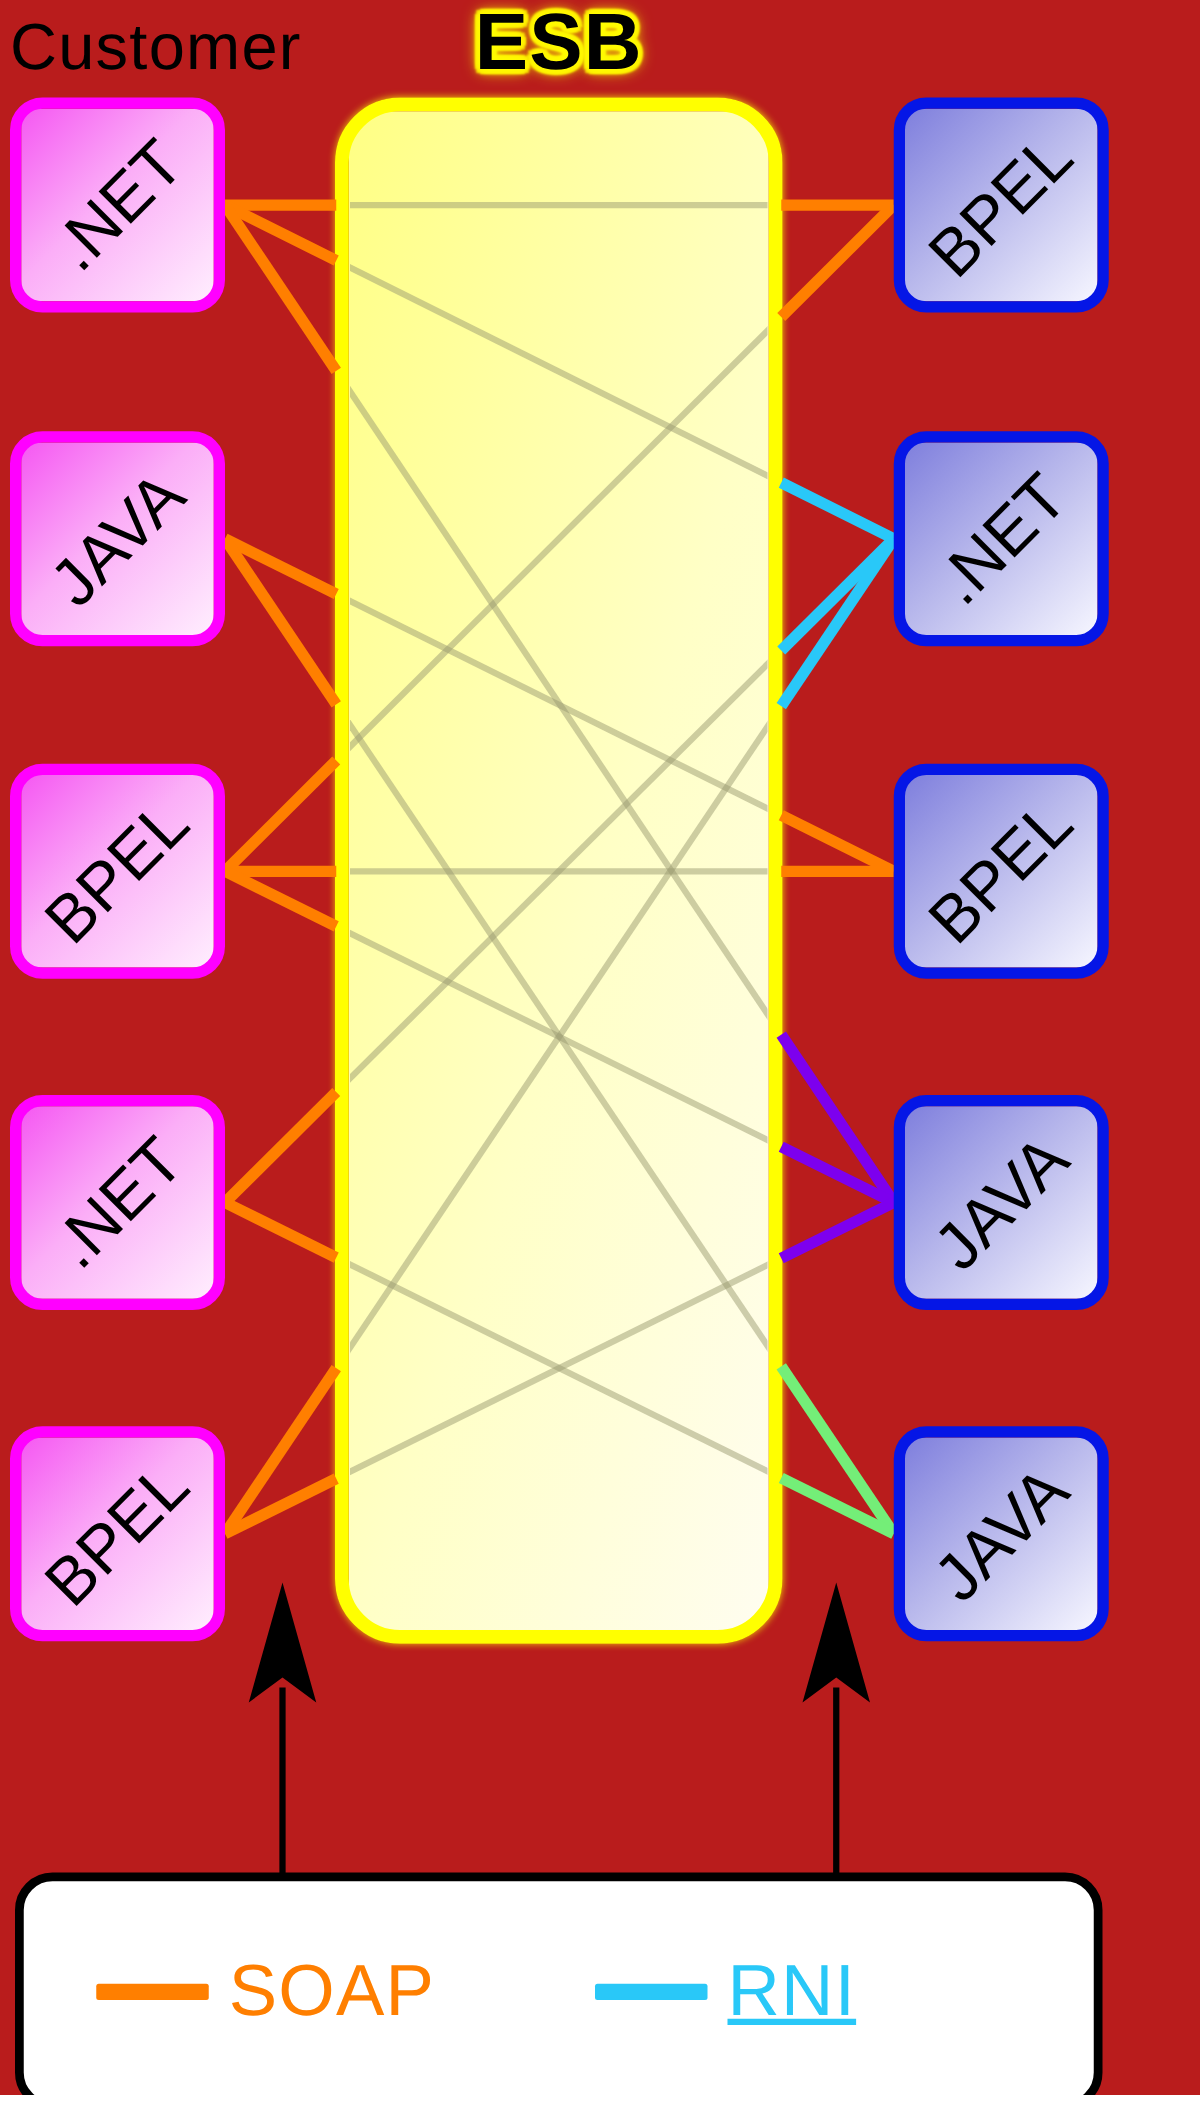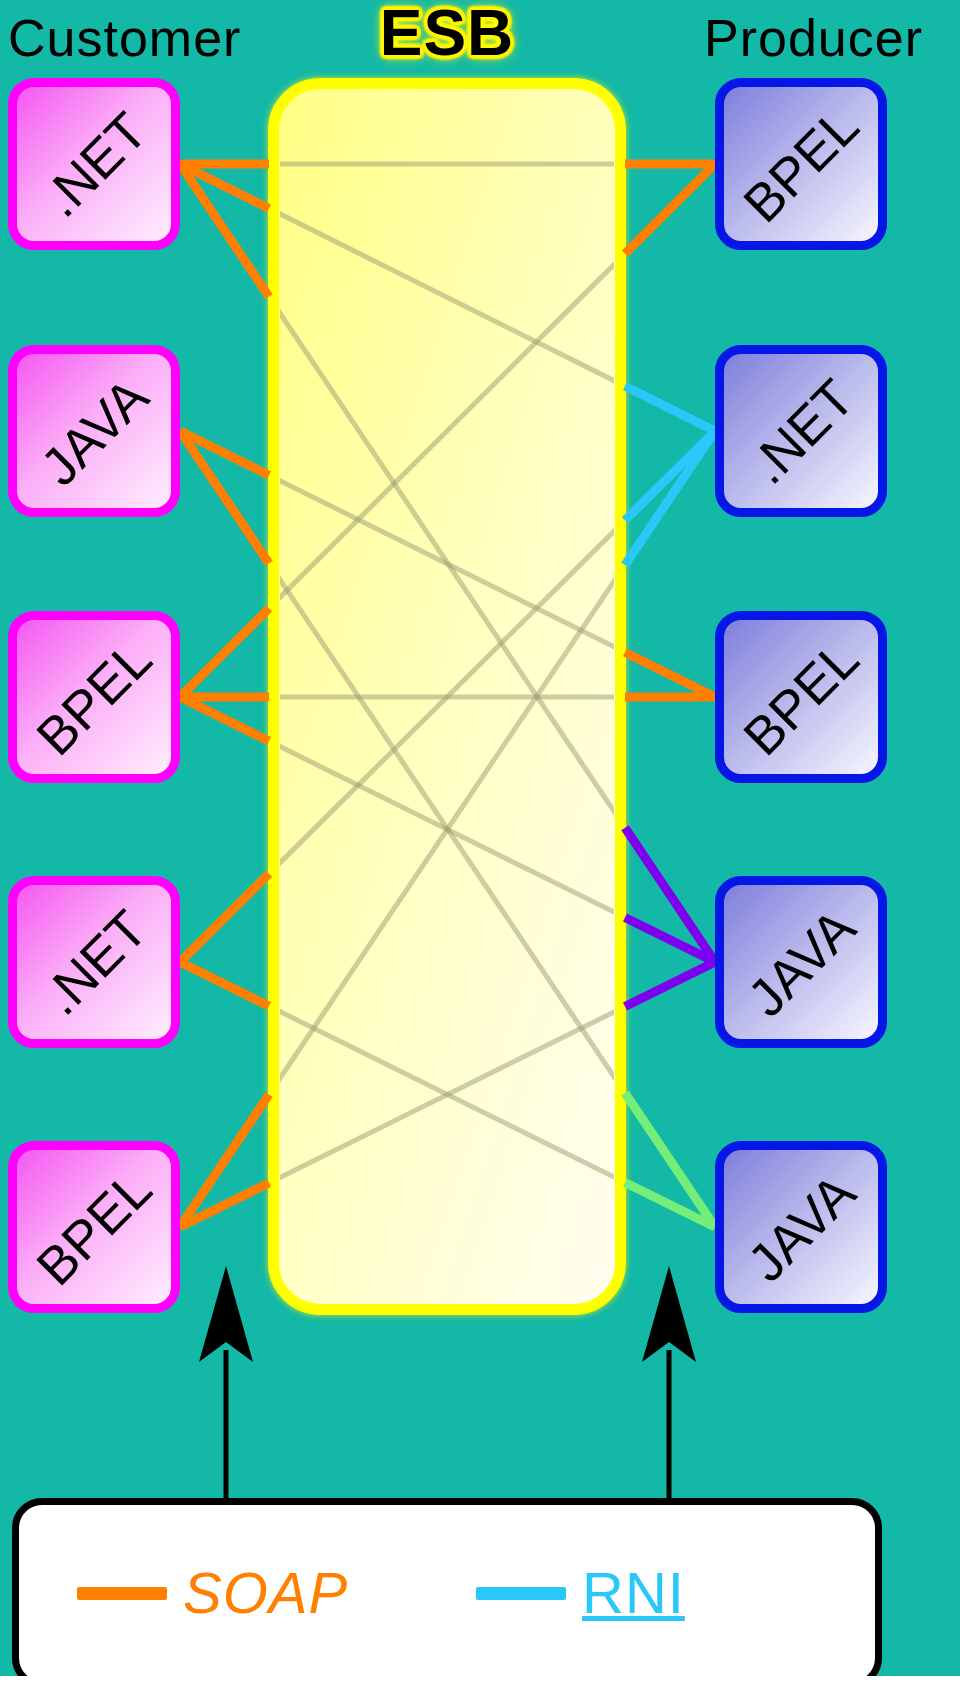--- a/index.html
+++ b/index.html
@@ -1,18 +1,18 @@
 <!DOCTYPE html>
 <html><head>
 <meta charset="utf-8">
 <style>
   html,body{margin:0;padding:0;}
   .stage{
     position:relative;width:960px;height:1676px;overflow:hidden;
-    background:#14b8a6;
+    background:#b91c1c;
     font-family:"Liberation Sans","DejaVu Sans",sans-serif;
   }
   .heading{
     position:absolute;top:8px;color:#000;font-size:52px;font-weight:400;
     letter-spacing:1px;white-space:nowrap;
   }
   .heading-customer{left:8px;}
   .heading-producer{left:704px;}
   .esb-title{
     position:absolute;left:268px;top:-4px;width:358px;text-align:center;
@@ -115,21 +115,20 @@
     <g>
       <line x1="226" y1="1350" x2="226" y2="1500" stroke="#000000" stroke-width="5"></line>
       <polygon points="226,1266 199,1362 226,1342 253,1362" fill="#000000"></polygon>
       <line x1="669" y1="1350" x2="669" y2="1500" stroke="#000000" stroke-width="5"></line>
       <polygon points="669,1266 642,1362 669,1342 696,1362" fill="#000000"></polygon>
     </g>
   </svg>
 
   <div class="heading heading-customer">Customer</div>
   <div class="esb-title">ESB</div>
-  <div class="heading heading-producer">Producer</div>
 
   <div class="node node-left" style="top:78px">
     <span class="node-label">.NET</span>
     </div>
   <div class="node node-left" style="top:345px">
     <span class="node-label">JAVA</span>
     </div>
   <div class="node node-left" style="top:611px">
     <span class="node-label">BPEL</span>
     </div>
@@ -152,21 +151,21 @@
   <div class="node node-right" style="top:876px">
     <span class="node-label">JAVA</span>
     </div>
   <div class="node node-right" style="top:1141px">
     <span class="node-label">JAVA</span>
     </div>
 
   <div class="legend">
     <div class="legend-item">
       <span class="dash" style="background: rgb(255, 127, 0);"></span>
-      <span class="legend-label" style="color: rgb(255, 127, 0); font-style: italic;">SOAP</span>
+      <span class="legend-label" style="color: rgb(255, 127, 0);">SOAP</span>
     </div>
     <div class="legend-item">
       <span class="dash" style="background: rgb(41, 200, 248);"></span>
       <span class="legend-label" style="color: rgb(41, 200, 248); text-decoration: underline;">RNI</span>
     </div>
   </div>
 
 </div>
 
 </body></html>

